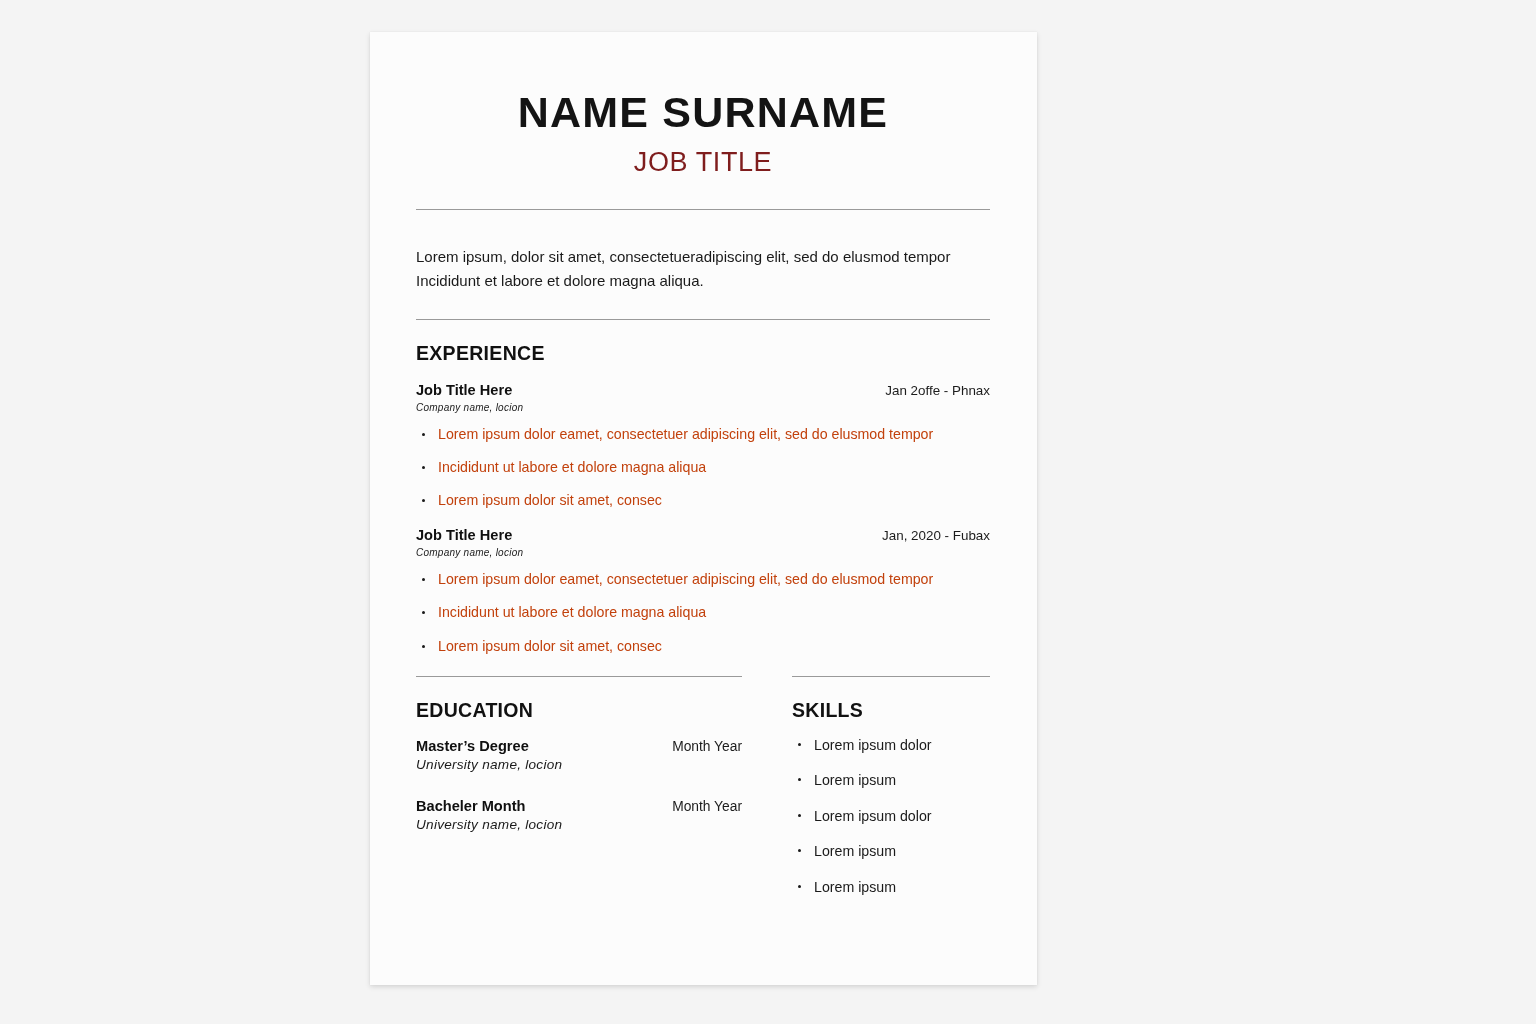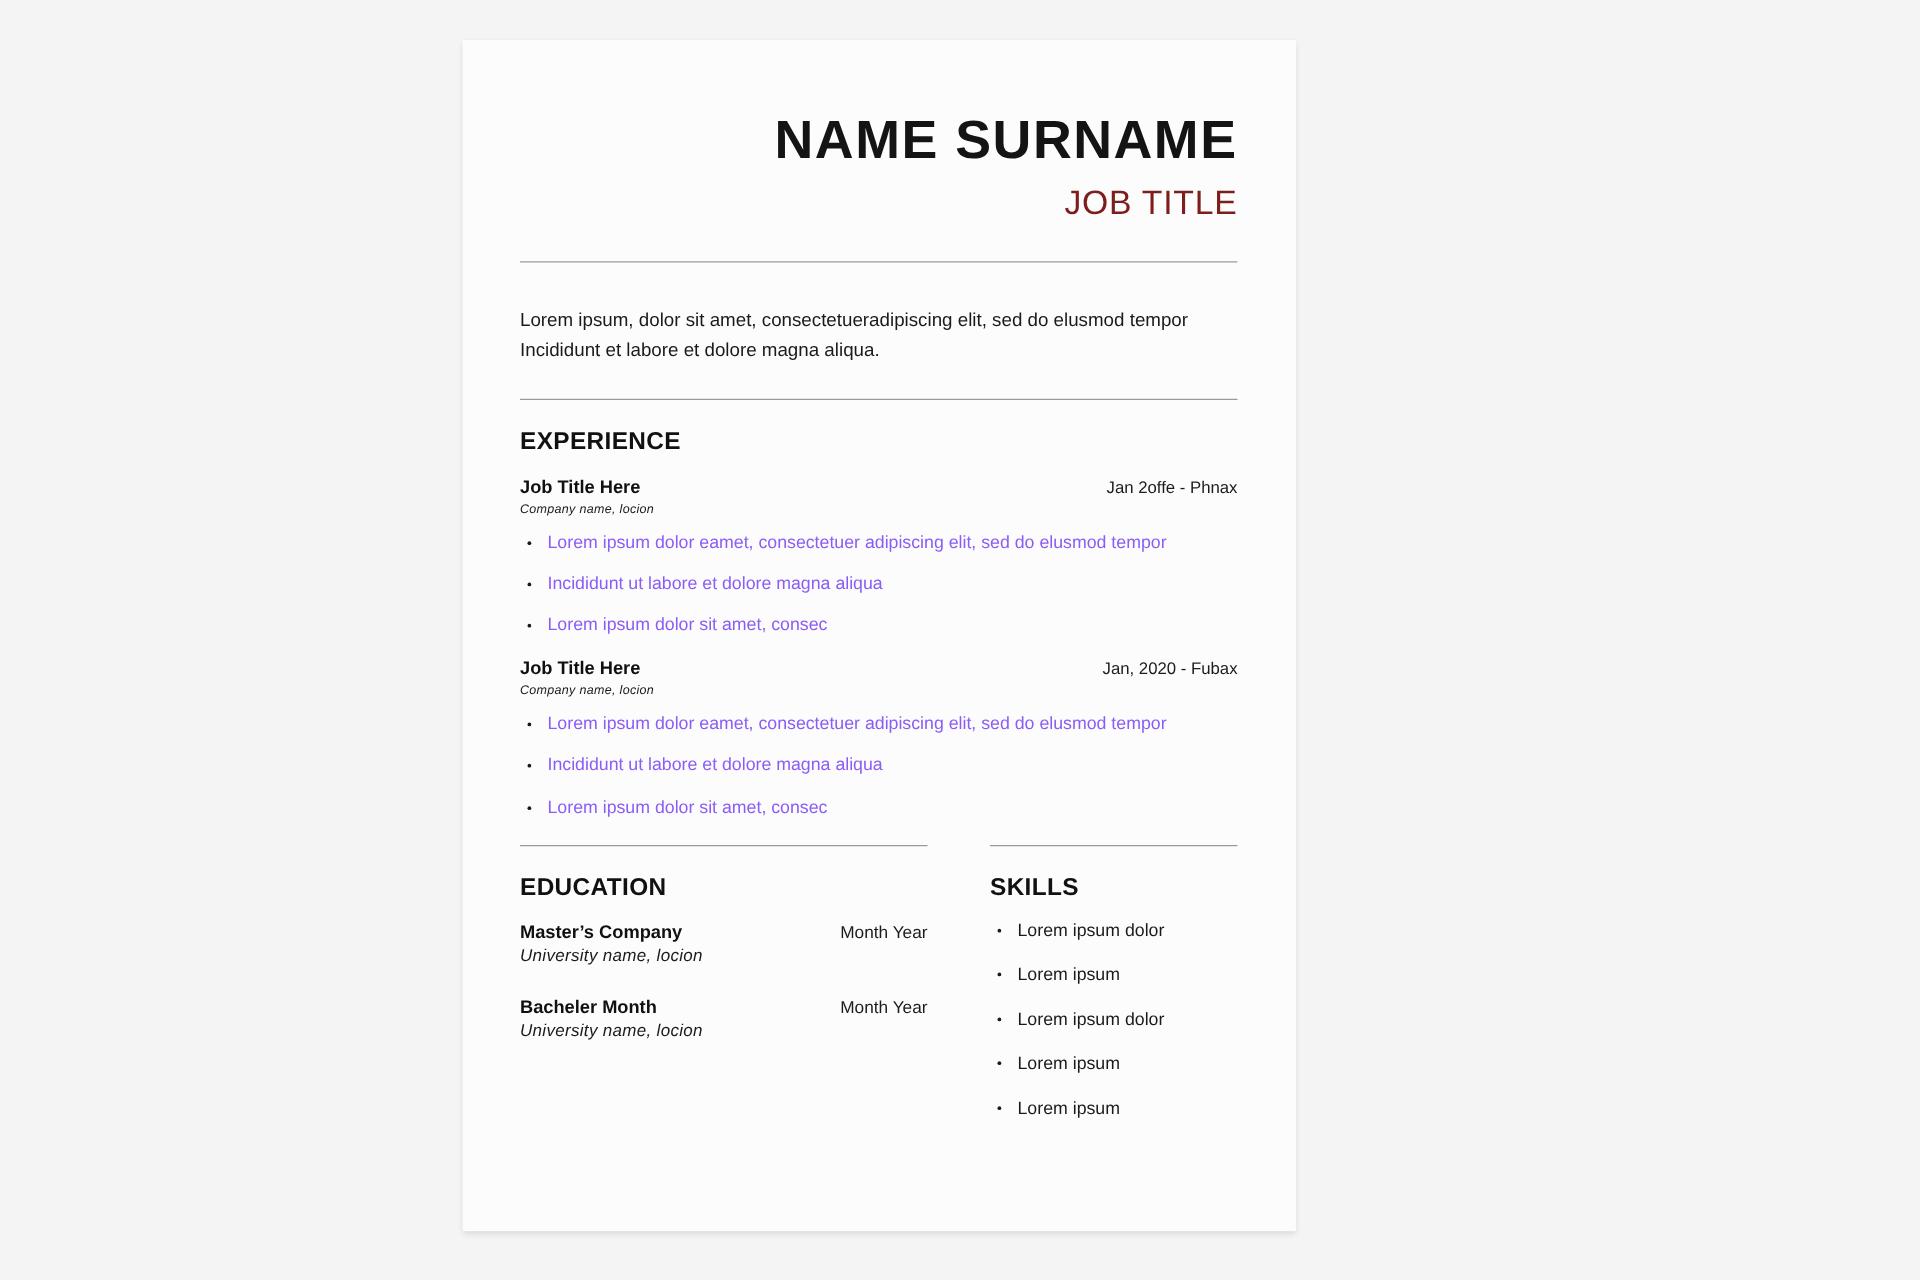--- a/index.html
+++ b/index.html
@@ -30,21 +30,21 @@
     position: absolute;
     left: 46px;
     top: 0;
     width: 574px;
     height: 100%;
   }
 
   
   .header {
     padding-top: 58px;
-    text-align: right;
+    text-align: center;
   }
   .name {
     font-size: 43px;
     font-weight: bold;
     letter-spacing: 1.2px;
     color: #141414;
     line-height: 1.05;
     font-stretch: condensed;
     white-space: nowrap;
   }
@@ -111,21 +111,21 @@
 
   ul.bullets {
     list-style: none;
     margin: 12px 0 0 0;
     padding: 0;
   }
   ul.bullets li {
     position: relative;
     padding-left: 22px;
     font-size: 14.2px;
-    color: #8b5cf6;
+    color: #c2410c;
     line-height: 1.35;
     margin-bottom: 14px;
   }
   ul.bullets li:last-child { margin-bottom: 0; }
   ul.bullets li::before {
     content: "";
     position: absolute;
     left: 6px;
     top: 8px;
     width: 3px;
@@ -243,21 +243,21 @@
     </div>
 
     <div class="bottom">
 
       <div class="col-left">
         <div class="divider"></div>
         <div class="section-heading section-heading-bottom">EDUCATION</div>
 
         <div class="edu-entry">
           <div class="edu-row">
-            <div class="edu-degree">Master’s Company</div>
+            <div class="edu-degree">Master’s Degree</div>
             <div class="edu-date">Month Year</div>
           </div>
           <div class="edu-school">University name, locion</div>
         </div>
 
         <div class="edu-entry" style="margin-top:26px;">
           <div class="edu-row">
             <div class="edu-degree">Bacheler Month</div>
             <div class="edu-date">Month Year</div>
           </div>

